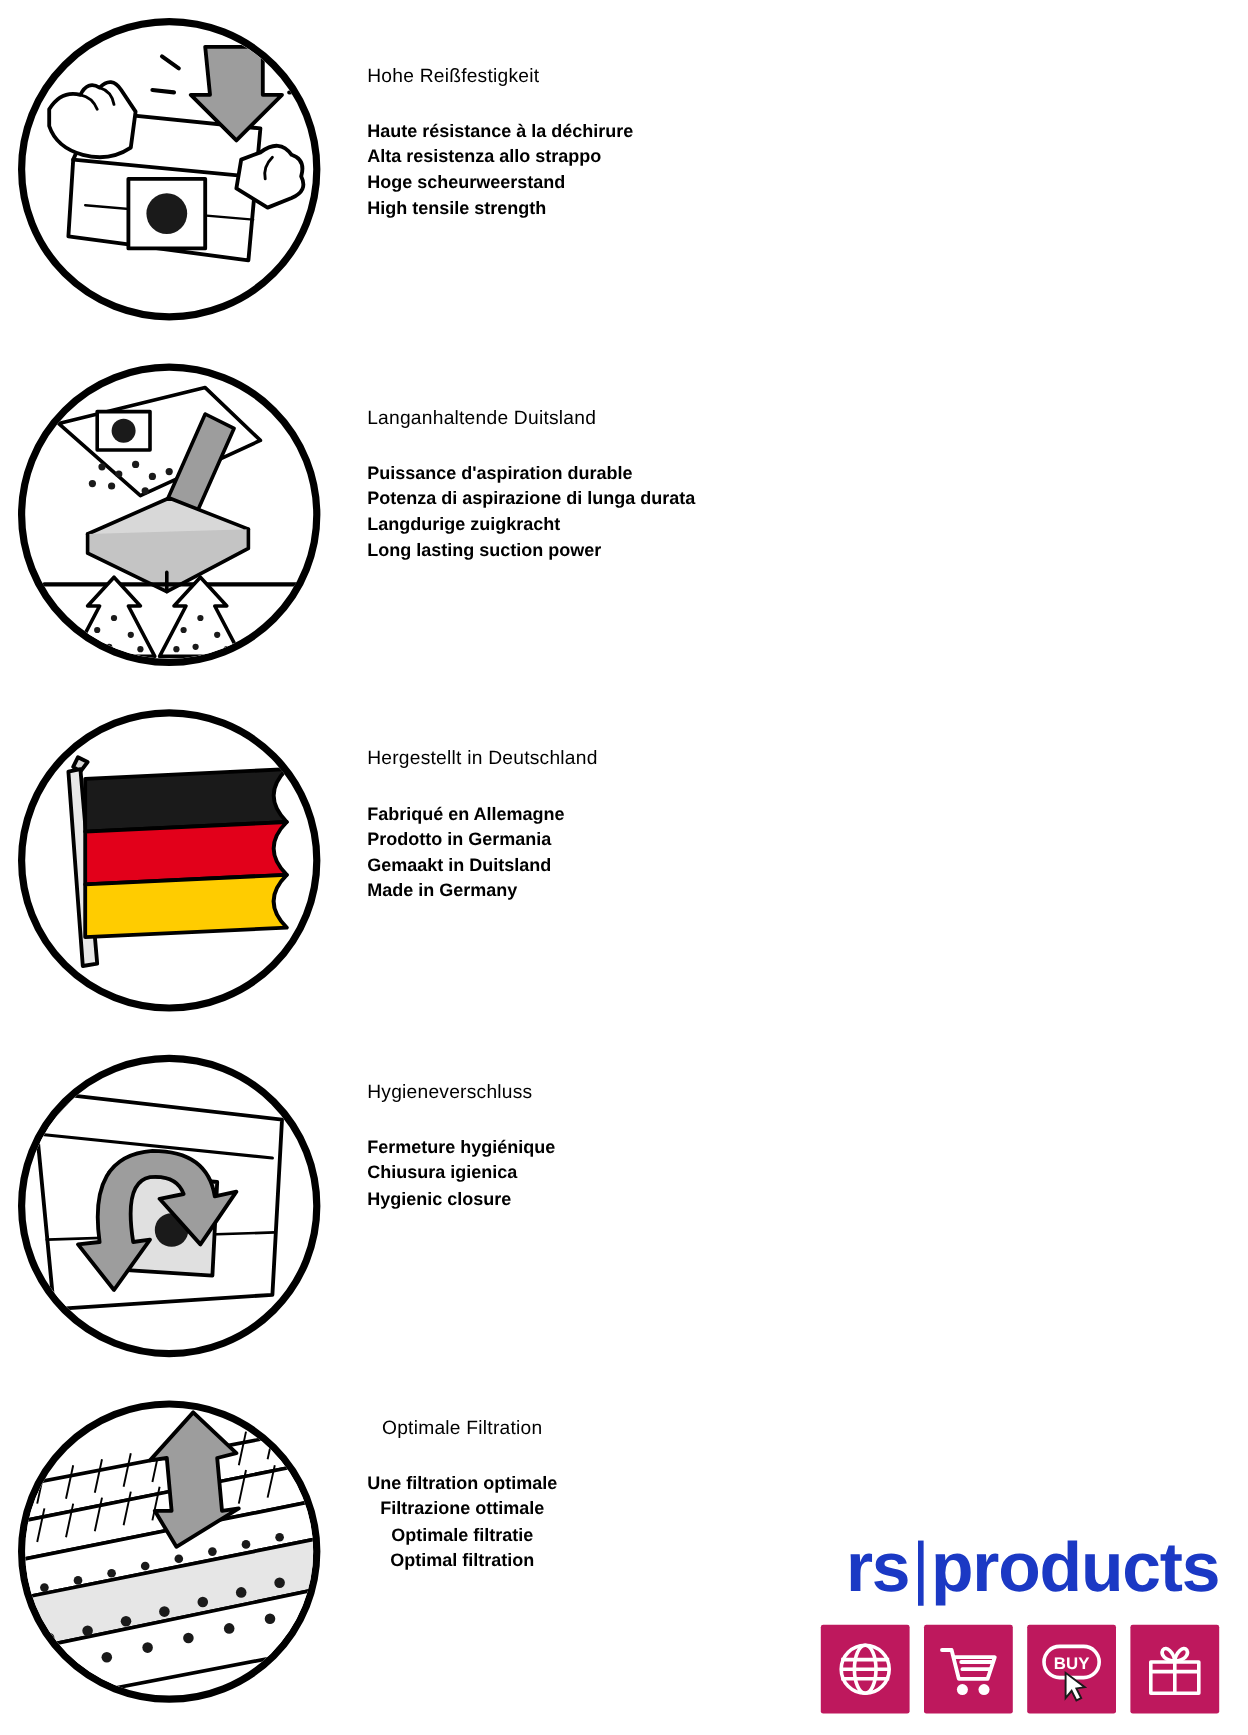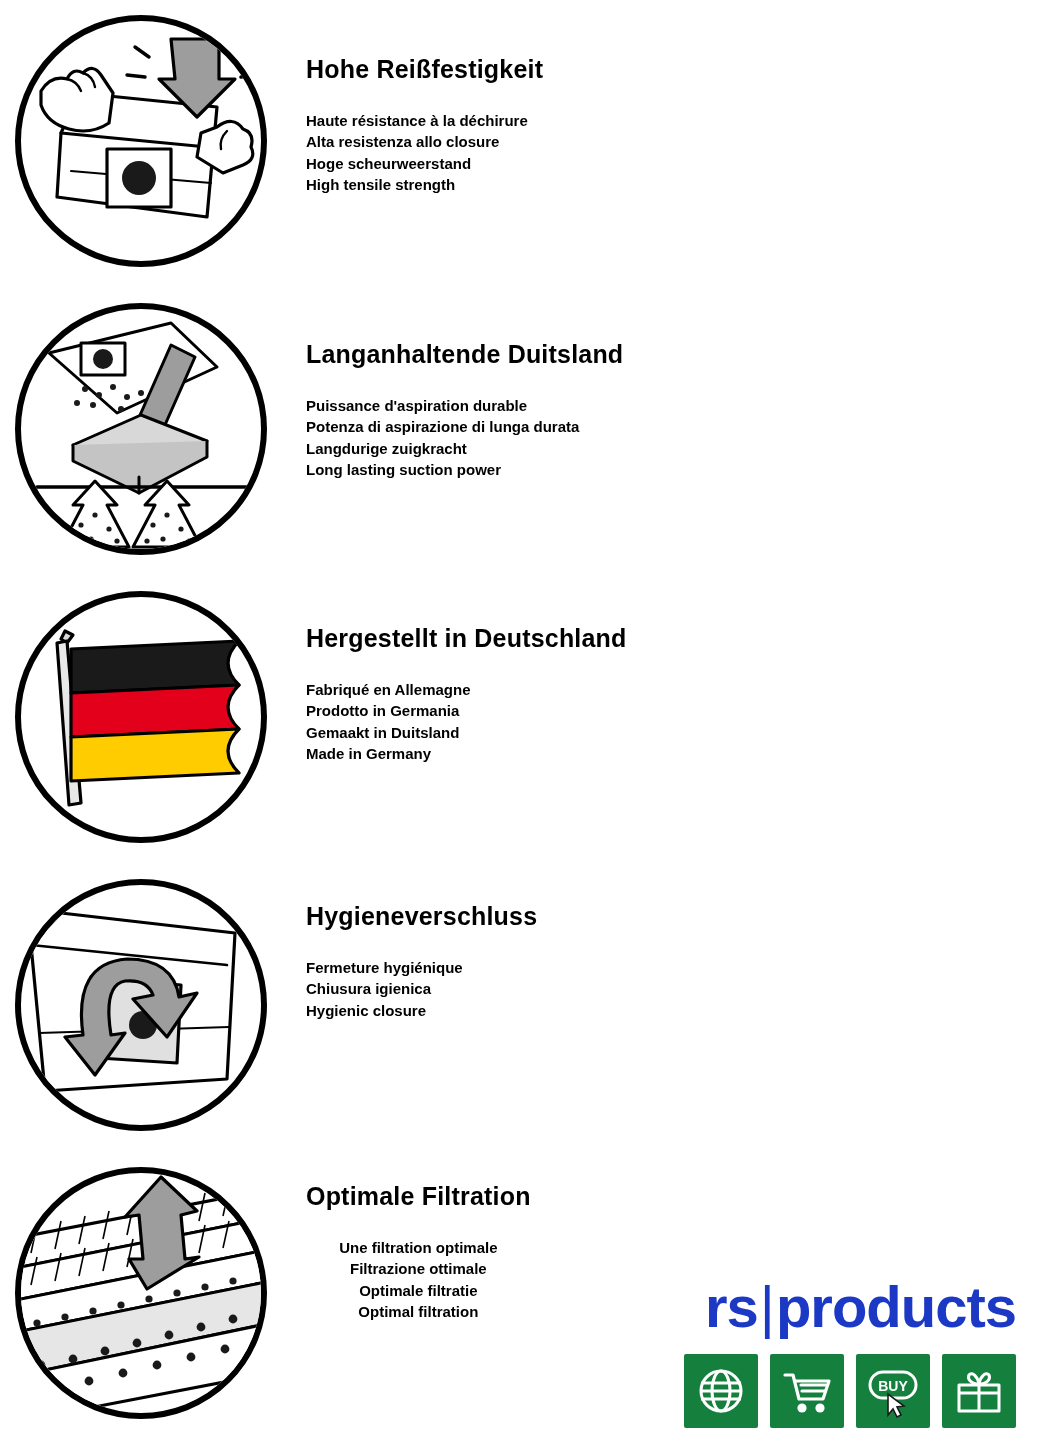--- a/index.html
+++ b/index.html
@@ -43,22 +43,22 @@
     border-radius: 50%;
     overflow: hidden;
     background: #fff;
     box-sizing: border-box;
   }
   .text-col {
     padding-top: 46px;
     padding-left: 24px;
   }
   .title {
-    font-size: 25px;
-    font-weight: bold;
+    font-size: 16px;
+    font-weight: normal;
     letter-spacing: 0.2px;
     margin-bottom: 26px;
     white-space: nowrap;
   }
   .sub {
     font-size: 15px;
     font-weight: bold;
     line-height: 1.42;
     white-space: nowrap;
   }
@@ -92,21 +92,21 @@
   }
   .brand-icons {
     margin-top: 18px;
     display: flex;
     gap: 12px;
     justify-content: flex-end;
   }
   .brand-icon {
     width: 74px;
     height: 74px;
-    background: #15803d;
+    background: #be185d;
     display: flex;
     align-items: center;
     justify-content: center;
     border-radius: 2px;
   }
   .brand-icon svg { display: block; }
 
   
   .circle-icon svg { display: block; width: 100%; height: 100%; }
 </style>
@@ -144,21 +144,21 @@
               <path d="M216 36 L230 26"></path>
               <path d="M220 56 L236 54"></path>
             </g>
           </g>
         </svg>
       </div>
     </div>
     <div class="text-col">
       <div class="title">Hohe Reißfestigkeit</div>
       <div class="sub">Haute résistance à la déchirure</div>
-      <div class="sub">Alta resistenza allo closure</div>
+      <div class="sub">Alta resistenza allo strappo</div>
       <div class="sub">Hoge scheurweerstand</div>
       <div class="sub">High tensile strength</div>
     </div>
   </div>
 
   <div class="feature f2">
     <div class="icon-wrap">
       <div class="circle-icon">
         <svg viewBox="0 0 240 240">
           <g stroke="#000" stroke-width="3" fill="#fff" stroke-linejoin="round" stroke-linecap="round">

